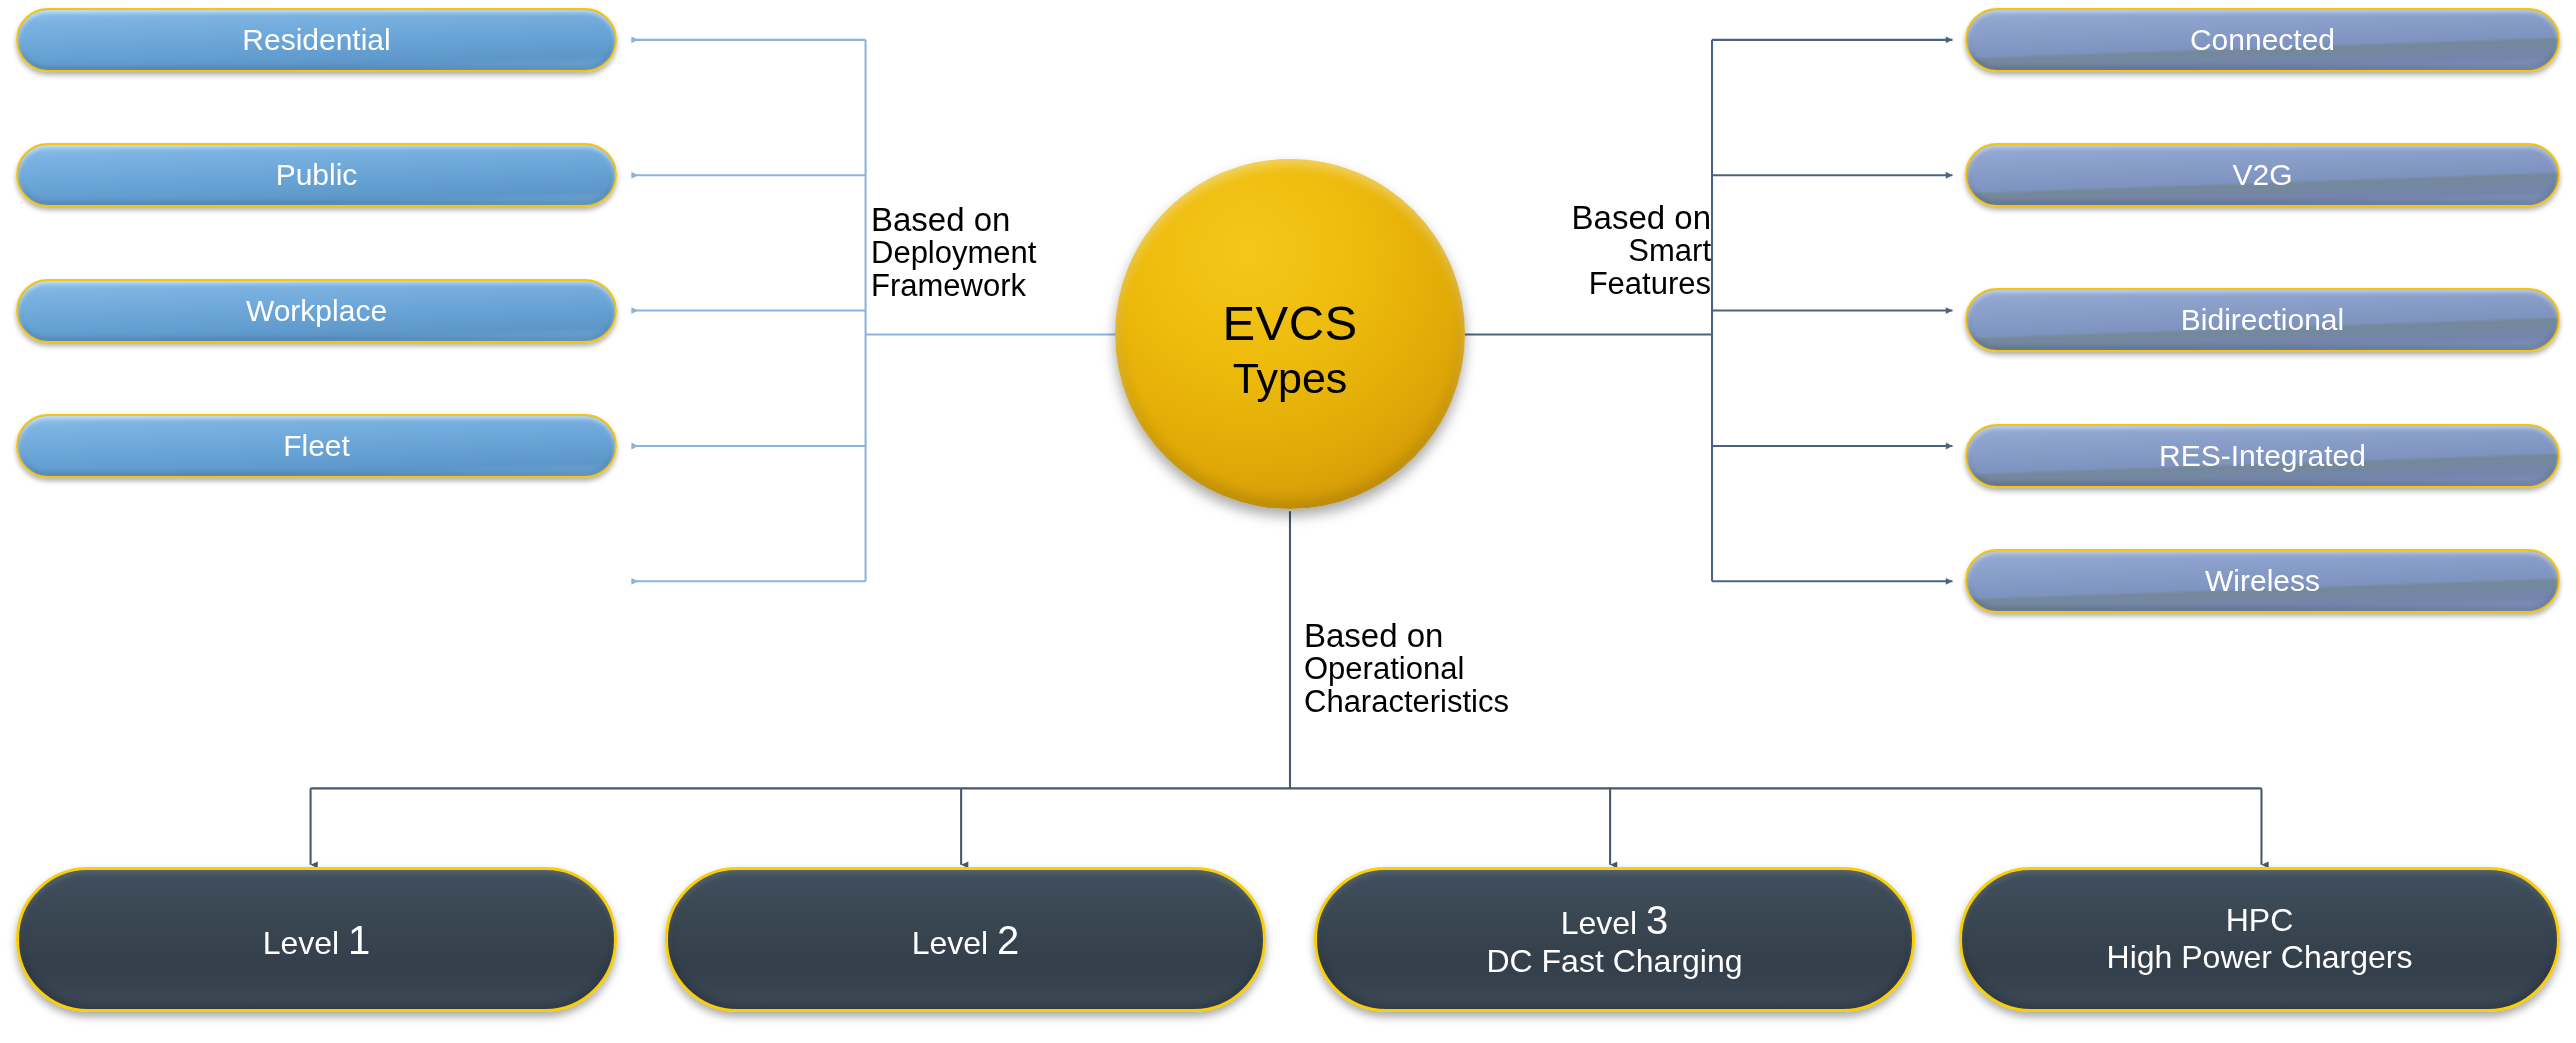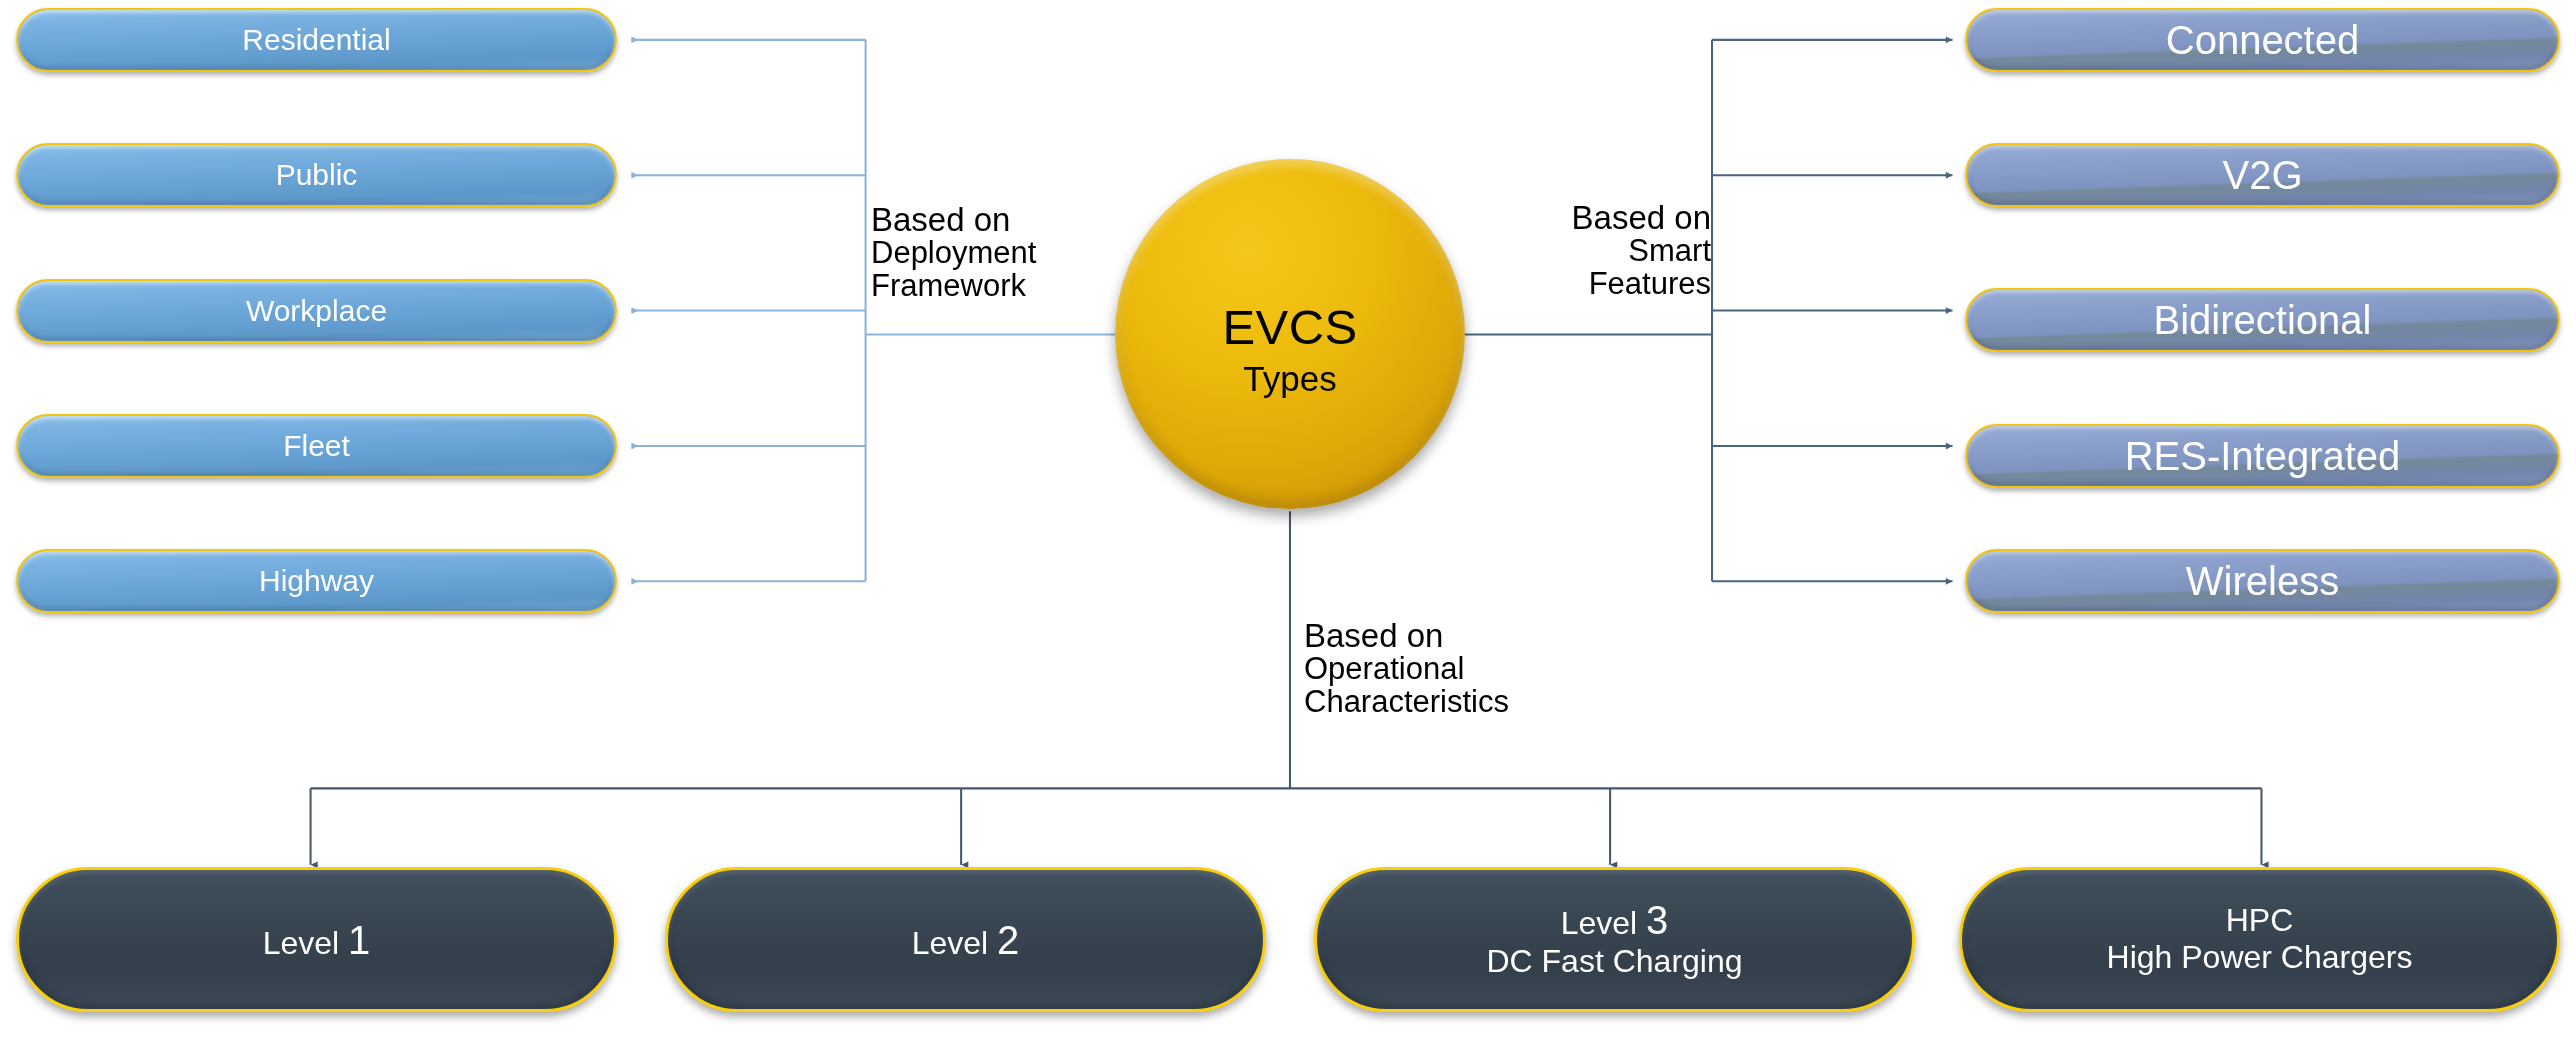--- a/index.html
+++ b/index.html
@@ -23,21 +23,21 @@
                inset 0 -3.2px 5.6px rgba(0,0,0,.14);
     font-size:30px;
   }
   
   .pill-right{
     width:595px;height:64px;left:1965px;border-radius:32px;
     border:2.4px solid #F2C511;
     background:linear-gradient(178deg,#98ADD6 0%,#8EA4CE 18%,#7E93BF 58%,#74899A 62%,#7385AD 82%,#8295BE 100%);
     box-shadow:0 3.2px 5.6px rgba(0,0,0,.30), inset 0 2.4px 4px rgba(255,255,255,.45),
                inset 0 -3.2px 5.6px rgba(0,0,0,.16);
-    font-size:40px;
+    font-size:30px;
   }
   
   .pill-bottom{
     height:145px;top:867px;border-radius:72px;
     border:3.2px solid #F7CE09;
     background:linear-gradient(180deg,#41505E 0%,#3A4854 30%,#333F4B 70%,#3C4956 100%);
     box-shadow:0 4.8px 8px rgba(0,0,0,.34), inset 0 3.2px 5.6px rgba(255,255,255,.13),
                inset 0 -4px 7.2px rgba(0,0,0,.22);
   }
   .pill-bottom .b-main{font-size:32px;line-height:1.05;}
@@ -45,21 +45,21 @@
   .pill-bottom .b-sub{font-size:32px;line-height:1.15;margin-top:1.6px;}
 
   
   #hub{position:absolute;left:1115px;top:159px;width:350px;height:350px;border-radius:50%;
        display:flex;flex-direction:column;align-items:center;justify-content:center;
        background:radial-gradient(circle at 38% 26%, #F5C71A 0%, #EDBB0C 34%, #E0A907 64%, #CE9407 88%, #C28B09 100%);
        box-shadow:0 7.2px 12.7px rgba(0,0,0,.34), inset 0 5.6px 11px rgba(255,255,255,.38),
                   inset 0 -7.2px 12.7px rgba(0,0,0,.15);
        color:#000000;}
   #hub .hub-title{font-size:49px;line-height:1;letter-spacing:0.4px;margin-top:31px;}
-  #hub .hub-sub{font-size:35px;line-height:1;margin-top:9px;}
+  #hub .hub-sub{font-size:43px;line-height:1;margin-top:9px;}
 
   
   .branch-label{position:absolute;color:#000000;line-height:1.04;}
   .branch-label .lead{font-size:33px;display:block;}
   .branch-label .strong{font-size:31px;display:block;}
   #label-deployment{left:871px;top:203px;text-align:left;}
   #label-smart{left:1512px;top:201px;text-align:right;width:199px;}
   #label-operational{left:1304px;top:619px;text-align:left;}
 </style>
 </head>
@@ -119,23 +119,20 @@
   </div>
   <div class="pill pill-left" style="top:143px">
     <span>Public</span>
   </div>
   <div class="pill pill-left" style="top:279px">
     <span>Workplace</span>
   </div>
   <div class="pill pill-left" style="top:414px">
     <span>Fleet</span>
   </div>
-  <div class="pill pill-left" style="top:549px">
-    <span>Highway</span>
-  </div>
 
   <div class="pill pill-right" style="top:8px">
     <span>Connected</span>
   </div>
   <div class="pill pill-right" style="top:143px">
     <span>V2G</span>
   </div>
   <div class="pill pill-right" style="top:288px">
     <span>Bidirectional</span>
   </div>

